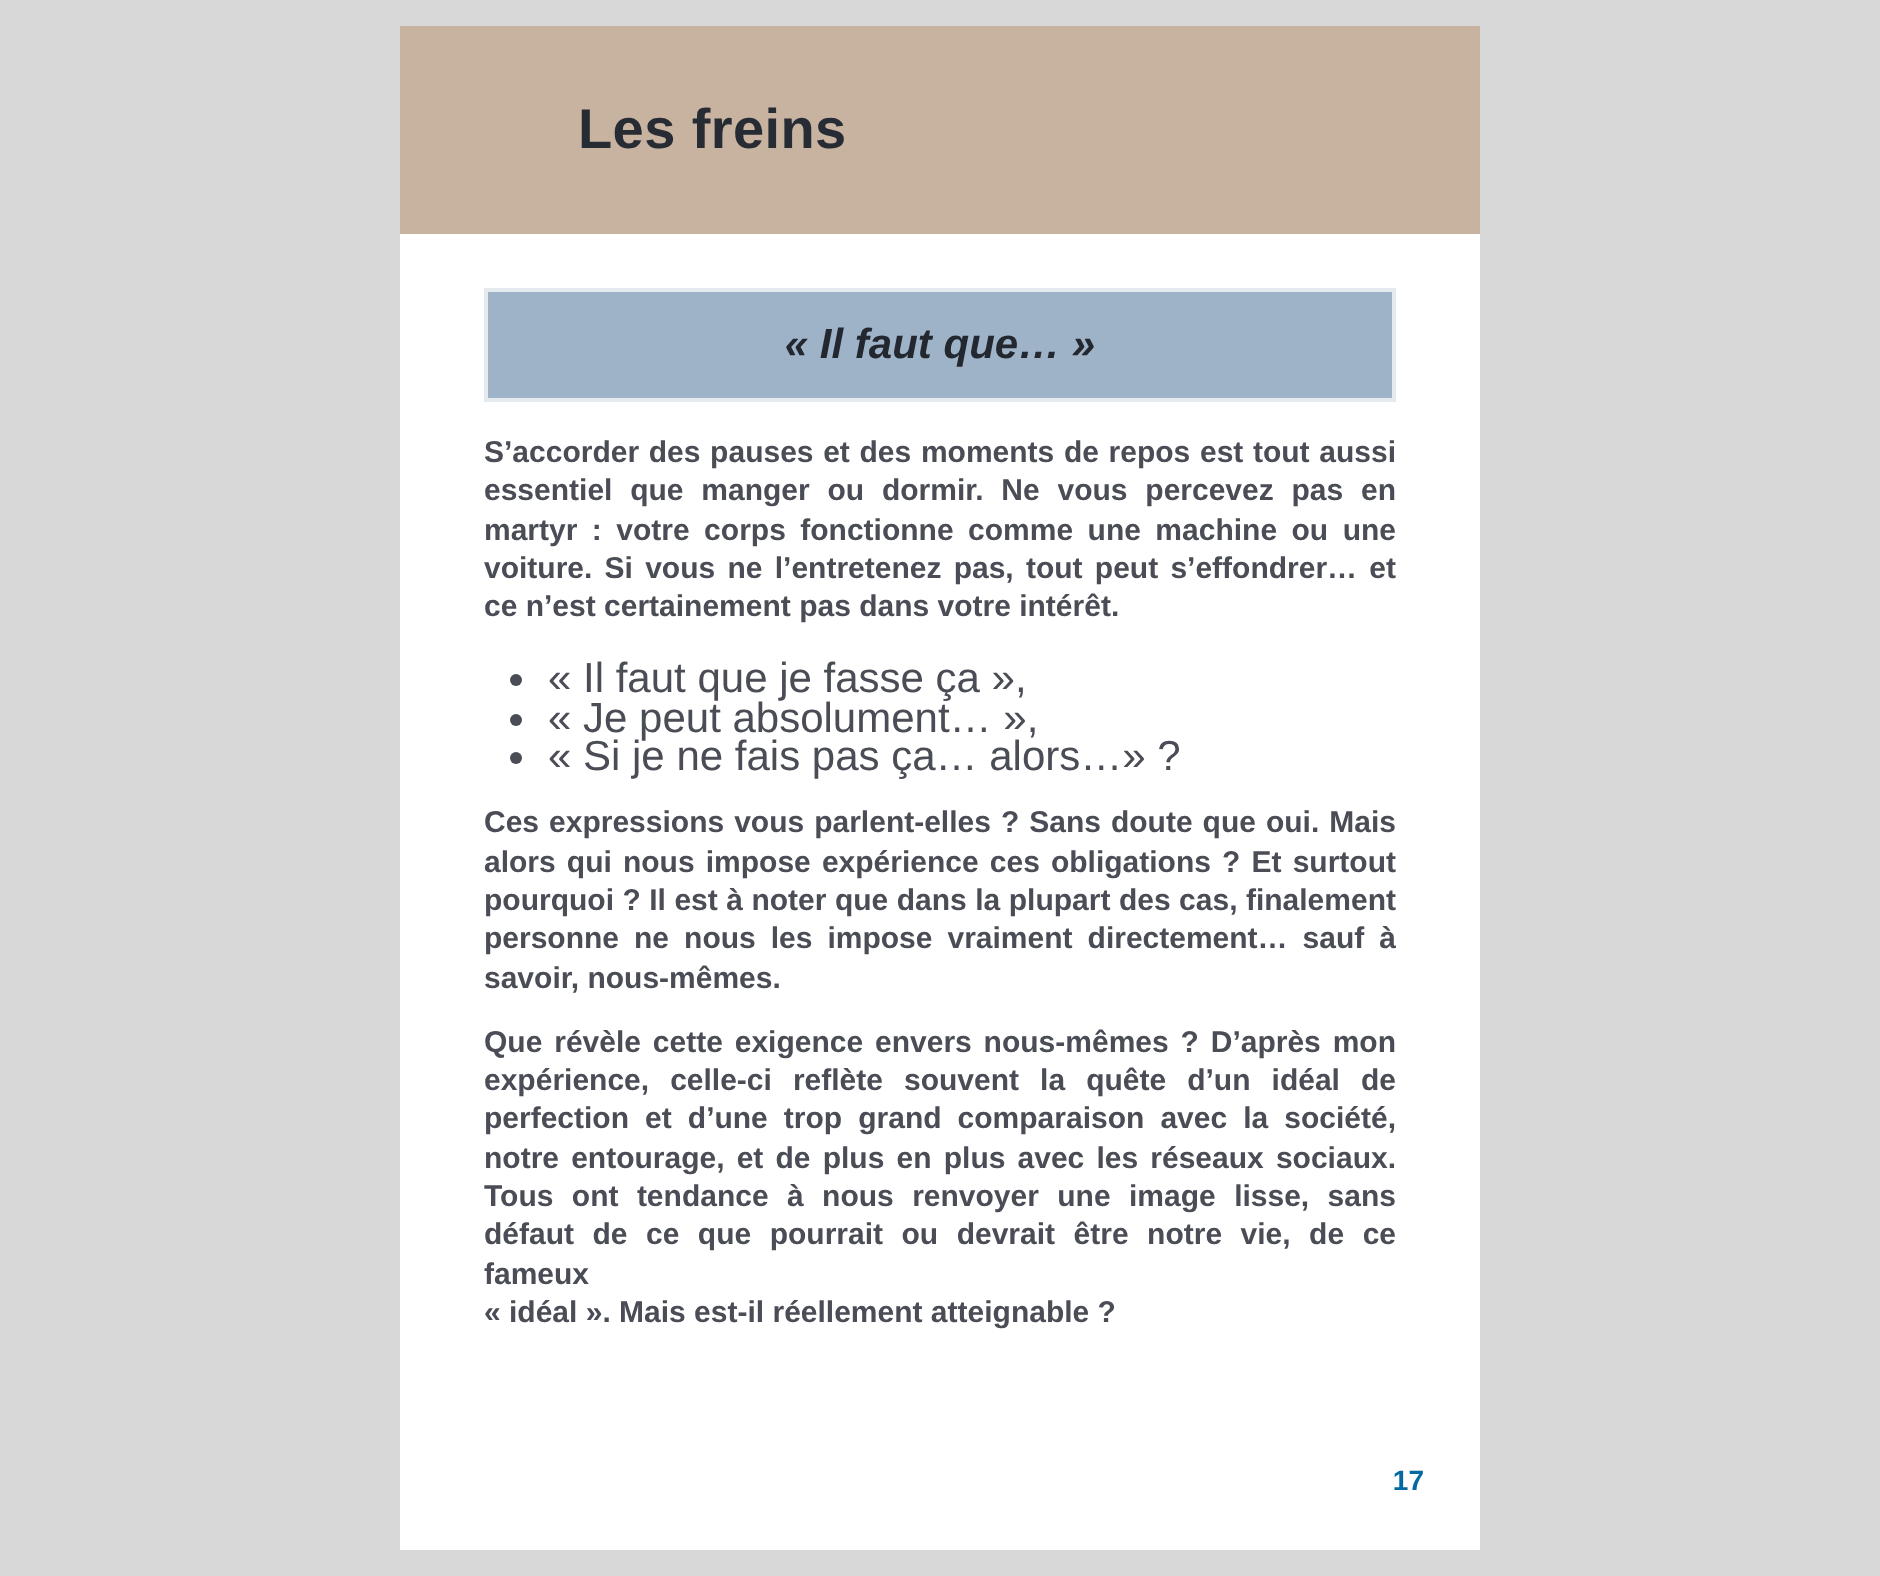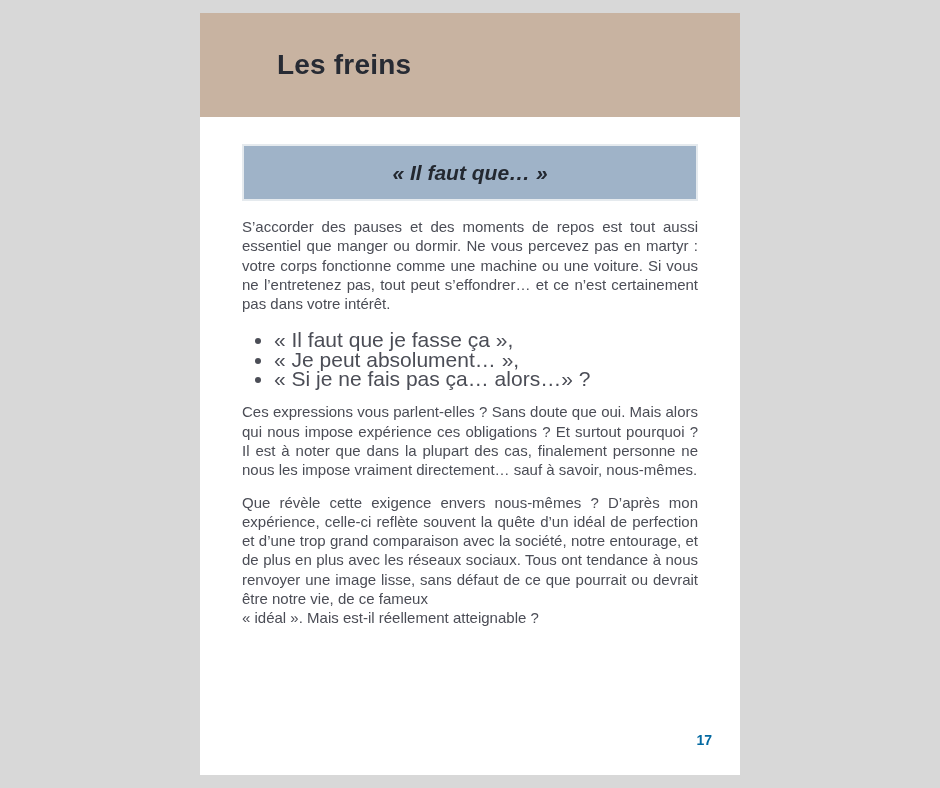--- a/index.html
+++ b/index.html
@@ -28,21 +28,21 @@
   .header-band {
     width: 100%;
     height: 104px;
     background: #c8b3a1;
     display: flex;
     align-items: center;
     box-sizing: border-box;
     padding-left: 77px;
   }
   .chapter-title {
-    margin: 0;
+    margin: 12px;
     font-size: 28px;
     font-weight: bold;
     color: #272b34;
     letter-spacing: 0.2px;
   }
   .content {
     padding: 0 42px;
   }
   .banner {
     box-sizing: border-box;
@@ -61,20 +61,21 @@
     font-size: 21px;
     font-weight: bold;
     color: #232830;
   }
   .body-text {
     margin: 0 0 13px 0;
     font-size: 15px;
     line-height: 19.3px;
     color: #4b4d56;
     text-align: justify;
+    font-weight: bold;
   }
   .para-4 {
     margin-top: 3px;
   }
   .quote-list {
     margin: 17px 0 14px 0;
     padding-left: 32px;
     list-style-type: disc;
   }
   .quote-list li {

